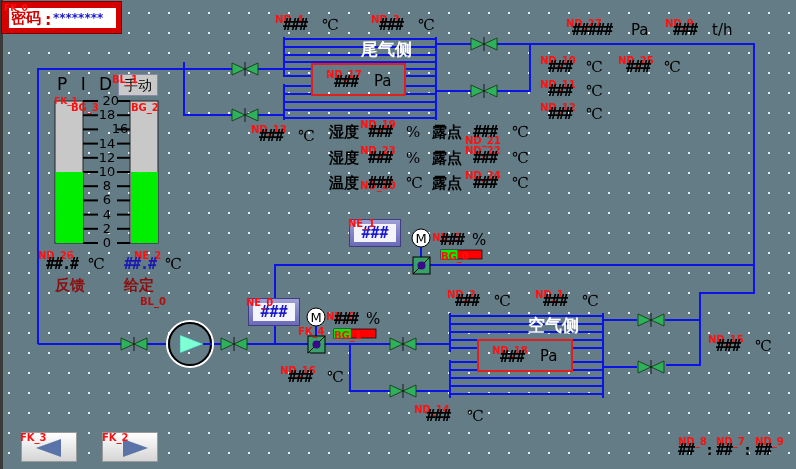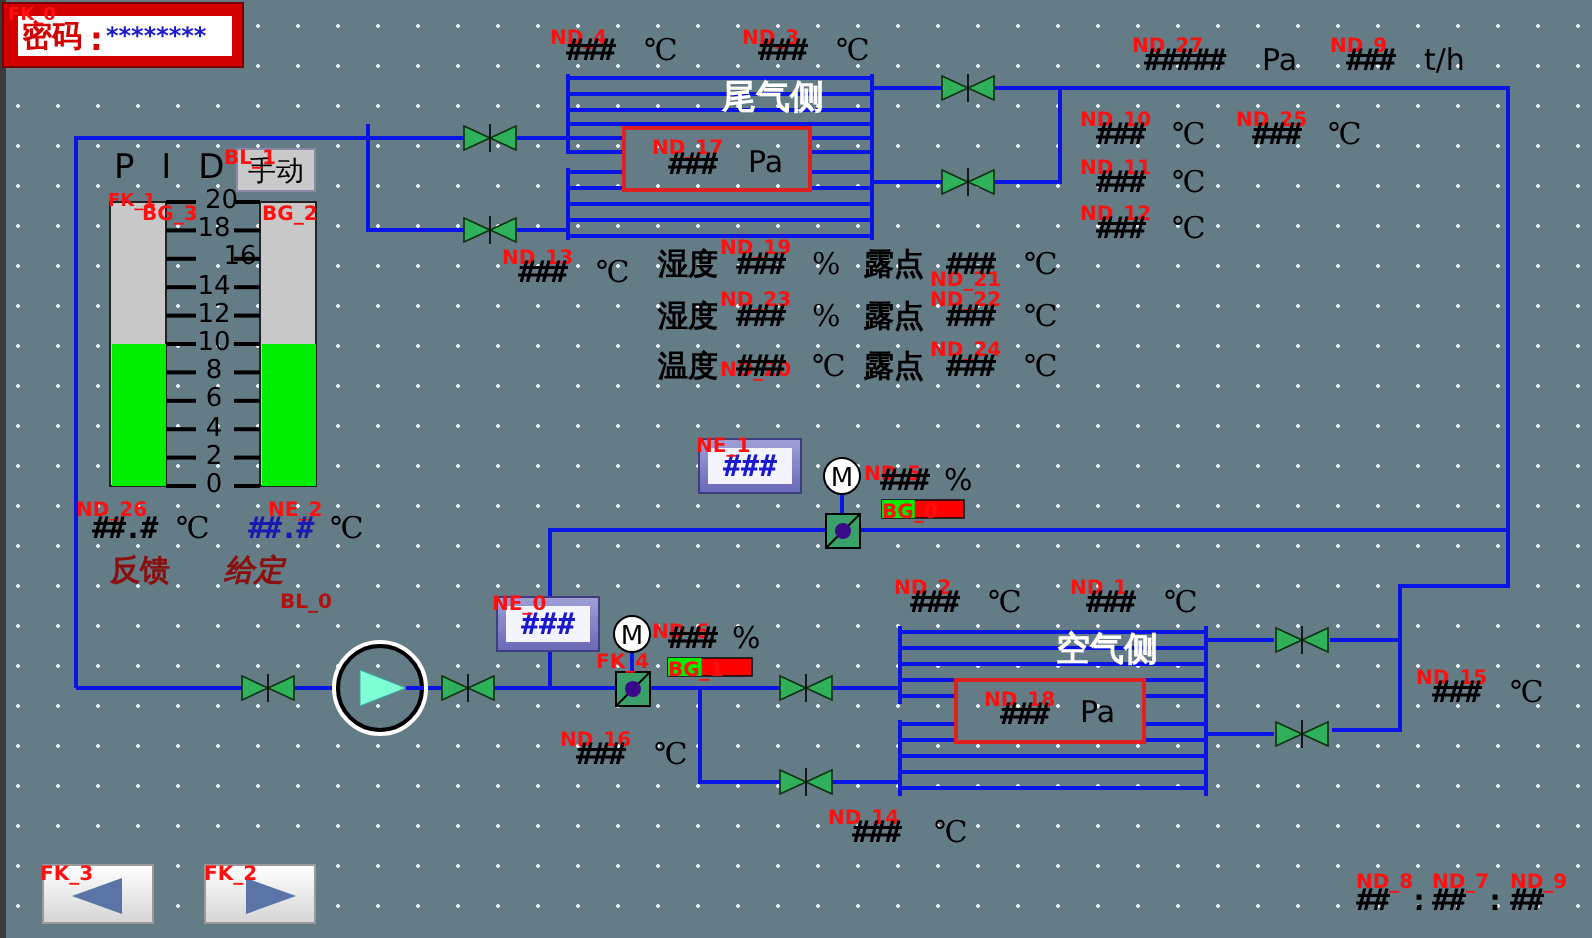--- a/index.html
+++ b/index.html
@@ -252,21 +252,21 @@
     <span class="abs" style="left: 95px; width: 24px; text-align: center; top: 235px; font-size: 13px;">0</span>
   </div>
 
 <span class="tag" style="left:38px;top:251px;">ND_26</span>
 <span class="val" style="left:46px;top:256px;">##.#</span>
 <span class="unit" style="left:88px;top:256px;">℃</span>
 <span class="tag" style="left:134px;top:251px;">NE_2</span>
 <span class="val" style="left:124px;top:256px;color:#1a1ab0;">##.#</span>
 <span class="unit" style="left:165px;top:256px;">℃</span>
 <span class="red-cjk" style="left:55px;top:276px;">反馈</span>
-<span class="red-cjk" style="left:112px;top:276px;font-style:italic;">给定</span>
+<span class="red-cjk" style="left:124px;top:276px;">给定</span>
 <span class="tag" style="left:140px;top:297px;color:#b01010;">BL_0</span>
 
 <span class="tag" style="left:275px;top:15px;">ND_4</span>
 <span class="val" style="left:283px;top:17px;">###</span>
 <span class="unit" style="left:322px;top:17px;">℃</span>
 <span class="tag" style="left:371px;top:15px;">ND_3</span>
 <span class="val" style="left:379px;top:17px;">###</span>
 <span class="unit" style="left:418px;top:17px;">℃</span>
 <span class="title-cjk" style="left:330px;top:40px;">尾气侧</span>
 <span class="tag" style="left:326px;top:70px;">ND_17</span>

